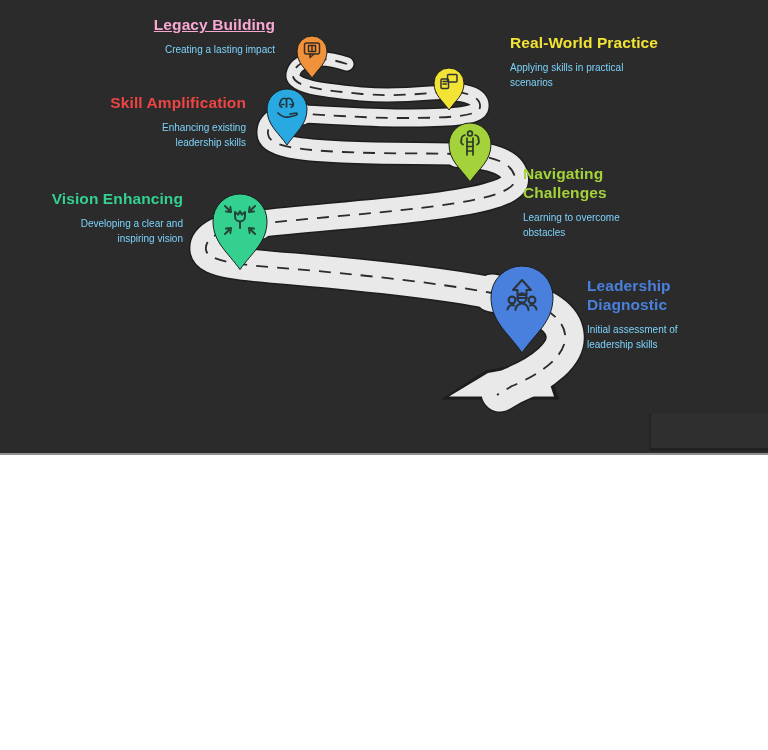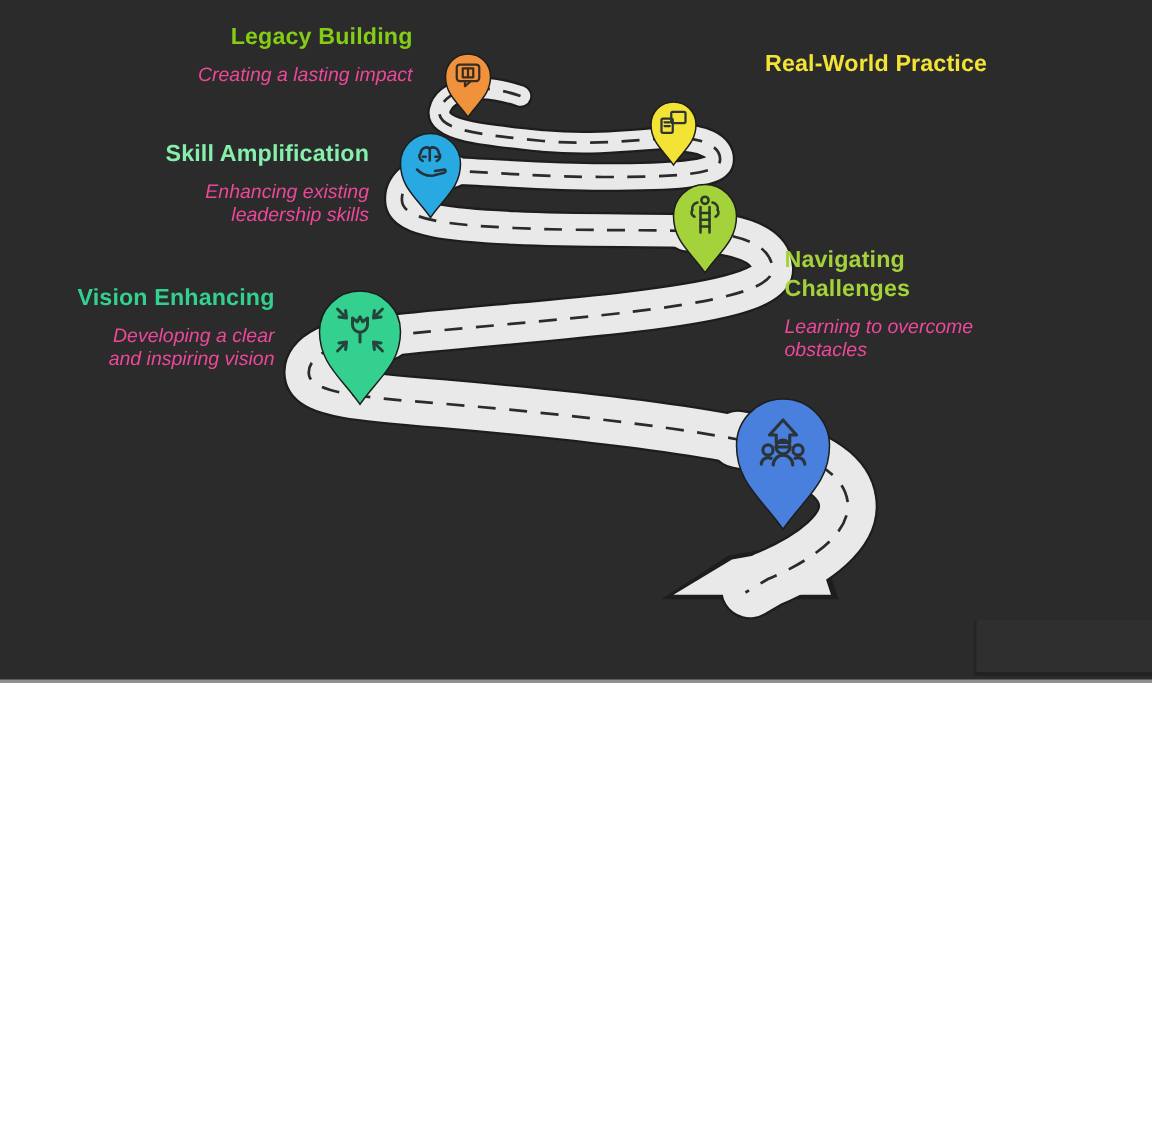--- a/index.html
+++ b/index.html
@@ -7,21 +7,21 @@
     width:768px;height:750px;background:#ffffff;overflow:hidden;
     font-family:"Liberation Sans", sans-serif;
   }
   #stage{
     position:relative;width:768px;height:453px;background:#2b2b2b;
     border-bottom:2px solid #8f8f8f;
   }
   #road-svg{position:absolute;left:0;top:0;}
   .ms{position:absolute;color:#f1f1f1;}
   .ms .title{font-weight:700;font-size:15.5px;line-height:19px;letter-spacing:.1px;}
-  .ms .desc{margin-top:9px;font-size:13px;line-height:14.5px;color:#ec4899;font-style:italic;}
+  .ms .desc{margin-top:9px;font-size:10px;line-height:14.5px;color:#7dd3fc;}
   .nowrap{white-space:nowrap;}
   #ms-legacy{top:15px;right:493px;text-align:right;}
   #ms-practice{top:33px;left:510px;}
   #ms-practice .desc{width:140px;}
   #ms-skill{top:93px;right:522px;text-align:right;}
   #ms-skill .desc{width:112px;}
   #ms-navigating{top:120px;left:523px;}
   #ms-navigating .title{width:105px;margin-top:44px;}
   #ms-navigating .desc{width:132px;}
   #ms-vision{top:189px;right:585px;text-align:right;}
@@ -127,38 +127,43 @@
       <path stroke="#1d1d1d" stroke-width="1" d="M0 27 C-6.75 17.25 -15 12 -15 0 A15 15 0 0 1 15 0 C15 12 6.75 17.25 0 27 Z" fill="#f0913c"></path>
       <g stroke="#3a2d20" stroke-width="1.5" fill="none" stroke-linecap="round" stroke-linejoin="round">
         <rect x="-7.5" y="-8" width="15" height="11" rx="2"></rect>
         <path d="M-2 3 L-2 6.5 L2 3"></path>
         <path d="M-3.5 -5.5 h7 v6 h-7 z M0 -5.5 v6"></path>
       </g>
     </g>
   </svg>
 
   <div class="ms" id="ms-legacy">
-    <div class="title nowrap" style="color: #84cc16;">Legacy Building</div>
+    <div class="title nowrap" style="color: #f9a8d4; text-decoration: underline;">Legacy Building</div>
     <div class="desc nowrap">Creating a lasting impact</div>
   </div>
 
   <div class="ms" id="ms-practice">
     <div class="title nowrap" style="color: rgb(242, 227, 53);">Real-World Practice</div>
+    <div class="desc">Applying skills in practical scenarios</div>
   </div>
 
   <div class="ms" id="ms-skill">
-    <div class="title nowrap" style="color: #86efac; text-align: right;">Skill Amplification</div>
+    <div class="title nowrap" style="color: #ef4444; text-align: right;">Skill Amplification</div>
     <div class="desc" style="margin-left:auto;">Enhancing existing leadership skills</div>
   </div>
 
   <div class="ms" id="ms-navigating">
     <div class="title" style="color: rgb(164, 210, 58);">Navigating Challenges</div>
     <div class="desc">Learning to overcome obstacles</div>
   </div>
 
   <div class="ms" id="ms-vision">
     <div class="title nowrap" style="color: rgb(52, 208, 143);">Vision Enhancing</div>
     <div class="desc" style="margin-left:auto;">Developing a clear and inspiring vision</div>
   </div>
 
+  <div class="ms" id="ms-leadership">
+    <div class="title" style="color: rgb(74, 128, 221);">Leadership Diagnostic</div>
+    <div class="desc">Initial assessment of leadership skills</div>
+  </div>
 
   <div id="watermark-box"></div>
 </div>
 
 </body></html>

